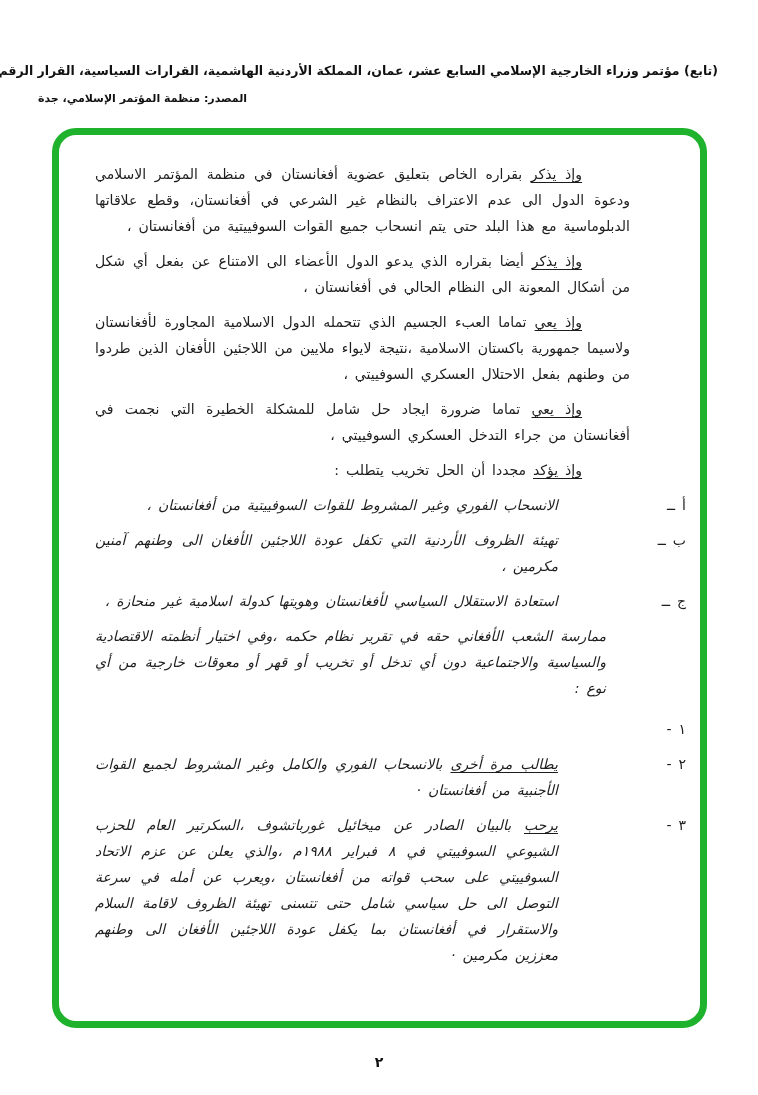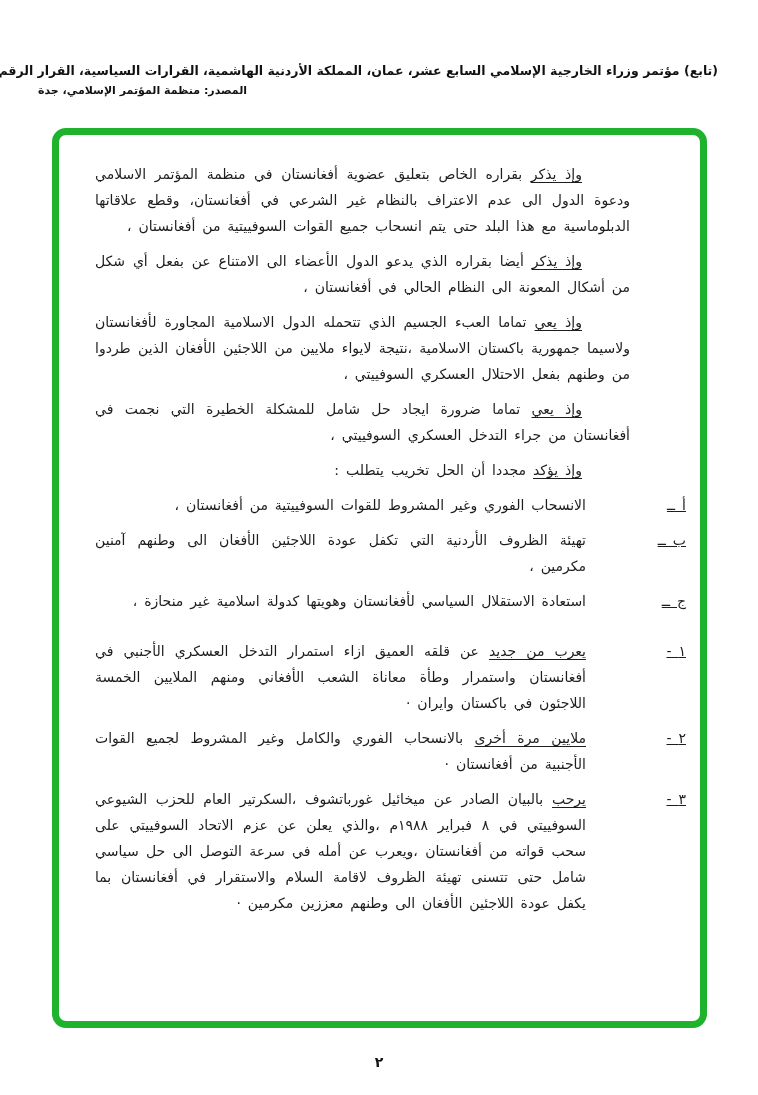--- a/index.html
+++ b/index.html
@@ -14,31 +14,31 @@
   }
   .header-line1 {
     position:absolute; top:63px; right:40px; left:38px;
     text-align:right;
     font-size:12.5px; font-weight:bold;
     white-space:nowrap;
     letter-spacing:0px;
     color:#111;
   }
   .header-line2 {
-    position:absolute; top:84px; left:38px;
+    position:absolute; top:92px; left:38px;
     font-size:11px; font-weight:bold;
     white-space:nowrap;
     direction:rtl;
     color:#111;
   }
   .frame {
     position:absolute; left:52px; top:128px;
     width:655px; height:900px;
     border:7px solid #1eb22d;
-    border-radius:14px;
+    border-radius:24px;
     background:#ffffff;
     overflow:hidden;
   }
   .content {
     position:absolute; inset:0;
     padding:26px 14px 10px 36px;
     font-size:14px;
     line-height:26px;
     letter-spacing:0.2px;
     word-spacing:2.5px;
@@ -57,26 +57,26 @@
   }
   .item {
     display:flex;
     flex-direction:row;
     margin-bottom:9px;
   }
   .item .marker {
     flex:0 0 48px;
     white-space:nowrap;
     text-indent:0;
-    text-decoration:underline;
   }
   .item .item-text {
     flex:1 1 auto;
-    margin-right:52px;
+    margin-right:80px;
     text-align:justify;
+    font-style:italic;
   }
   .numbered-gap { height:6px; }
   .page-number {
     position:absolute; top:1054px; left:0; right:0;
     text-align:center;
     font-size:14px; font-weight:bold;
     color:#111;
   }
 </style>
 </head>
@@ -107,32 +107,32 @@
       <span class="marker">ب ــ</span>
       <div class="item-text">تهيئة الظروف الأردنية التي تكفل عودة اللاجئين الأفغان الى وطنهم آمنين مكرمين ،</div>
     </div>
 
     <div class="item">
       <span class="marker">ج ــ</span>
       <div class="item-text">استعادة الاستقلال السياسي لأفغانستان وهويتها كدولة اسلامية غير منحازة ،</div>
     </div>
 
     <div class="item">
+      <div class="item-text">ممارسة الشعب الأفغاني حقه في تقرير نظام حكمه ،وفي اختيار أنظمته الاقتصادية والسياسية والاجتماعية دون أي تدخل أو تخريب أو قهر أو معوقات خارجية من أي نوع :</div>
     </div>
 
     <div class="numbered-gap"></div>
 
     <div class="item">
       <span class="marker">١ -</span>
-      <div class="item-text"><span class="lead">يعرب من جديد</span><span> عن قلقه العميق ازاء استمرار التدخل العسكري الأجنبي في أفغانستان واستمرار وطأة معاناة الشعب الأفغاني ومنهم الملايين الخمسة اللاجئون في باكستان وايران ·</span></div>
     </div>
 
     <div class="item">
       <span class="marker">٢ -</span>
-      <div class="item-text"><span class="lead">ملايين مرة أخرى</span><span> بالانسحاب الفوري والكامل وغير المشروط لجميع القوات الأجنبية من أفغانستان ·</span></div>
+      <div class="item-text"><span class="lead">يطالب مرة أخرى</span><span> بالانسحاب الفوري والكامل وغير المشروط لجميع القوات الأجنبية من أفغانستان ·</span></div>
     </div>
 
     <div class="item">
       <span class="marker">٣ -</span>
       <div class="item-text"><span class="lead">يرحب</span><span> بالبيان الصادر عن ميخائيل غورباتشوف ،السكرتير العام للحزب الشيوعي السوفييتي في ٨ فبراير ١٩٨٨م ،والذي يعلن عن عزم الاتحاد السوفييتي على سحب قواته من أفغانستان ،ويعرب عن أمله في سرعة التوصل الى حل سياسي شامل حتى تتسنى تهيئة الظروف لاقامة السلام والاستقرار في أفغانستان بما يكفل عودة اللاجئين الأفغان الى وطنهم معززين مكرمين ·</span></div>
     </div>
 
   </div>
 </div>
 

